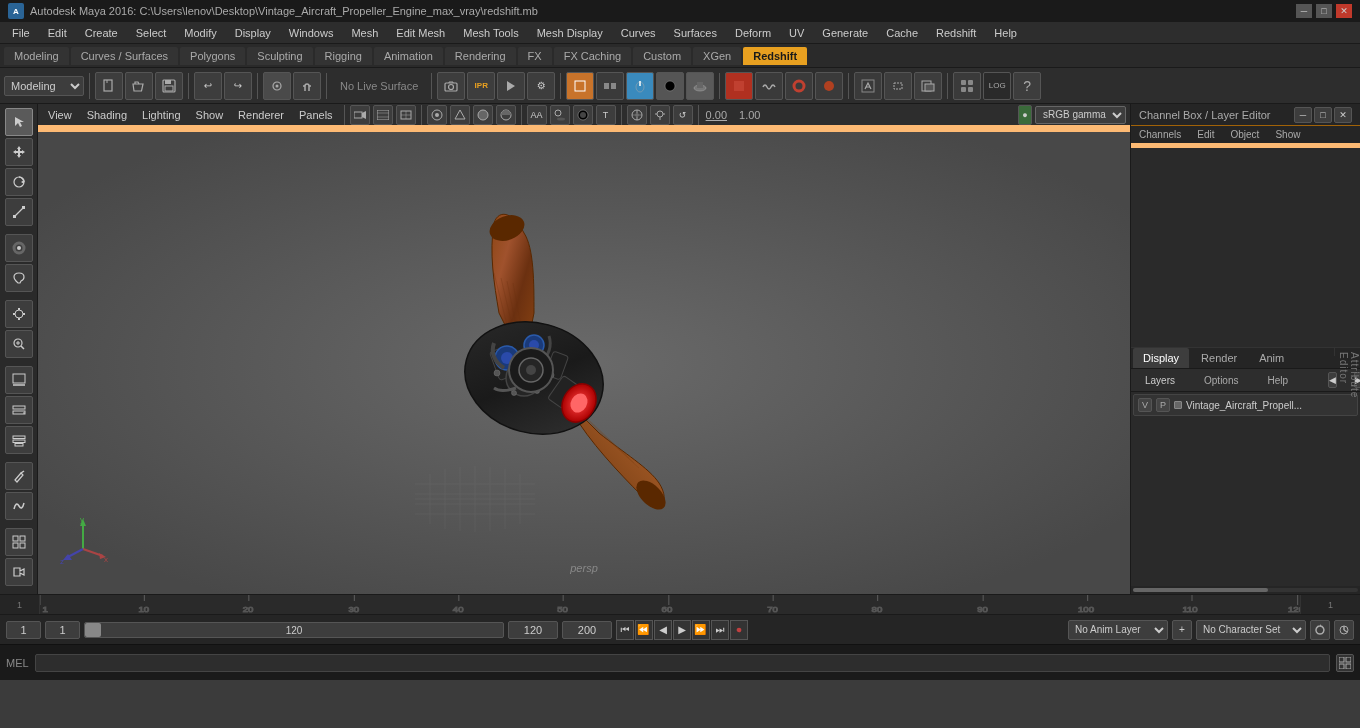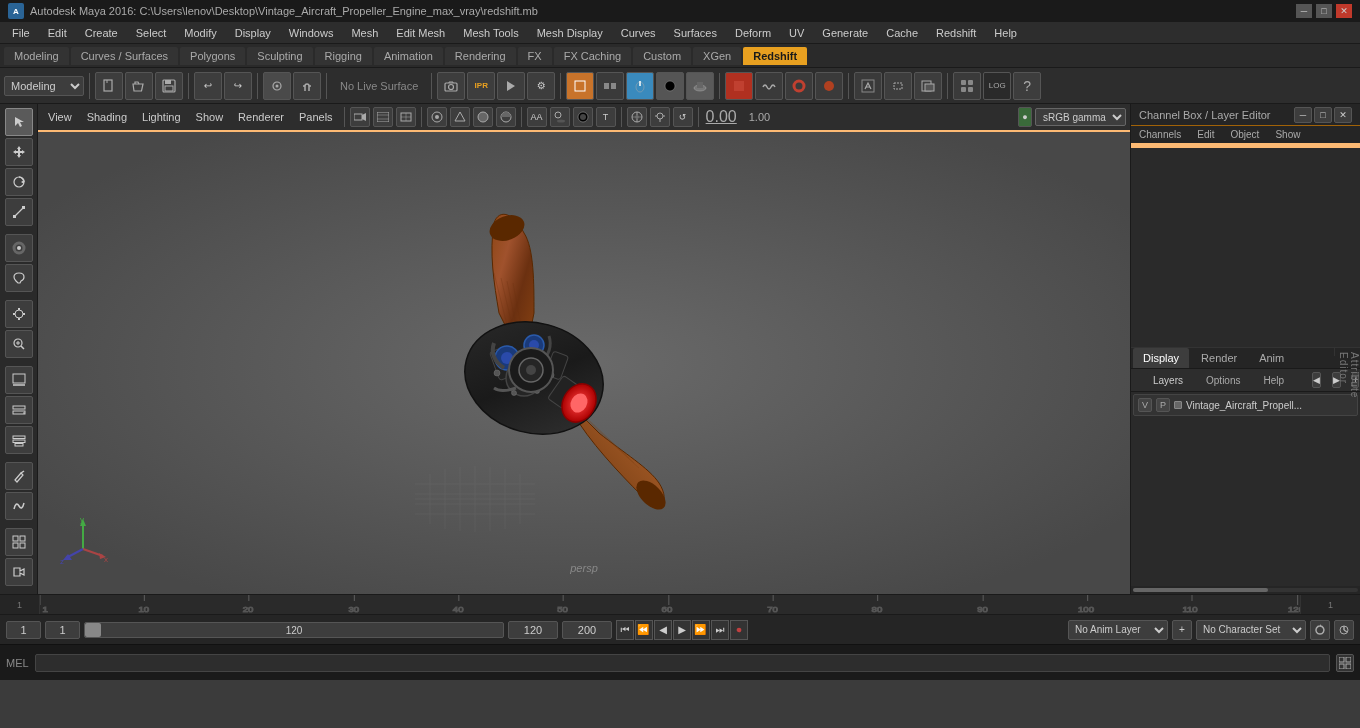--- a/index.html
+++ b/index.html
@@ -163,21 +163,21 @@
       overflow: hidden;
     }
     #viewport-toolbar {
       width: 100%;
       height: 28px;
       background: #2d2d2d;
       display: flex;
       align-items: center;
       padding: 0 4px;
       gap: 3px;
-      border-bottom: 2px solid #fdba74;
+      border-bottom: 7px solid #fdba74;
     }
     .vp-menu {
       padding: 2px 6px;
       font-size: 11px;
       color: #ccc;
       cursor: pointer;
       border-radius: 2px;
     }
     .vp-divider { width: 1px; height: 20px; background: #555; margin: 0 2px; }
     .vp-btn {
@@ -282,22 +282,22 @@
       cursor: pointer;
       border-radius: 2px 2px 0 0;
     }
     .le-tab.active {
       background: #3d3d3d;
       color: #fff;
     }
     #layer-toolbar {
       display: flex;
       align-items: center;
-      padding: 3px 16px;
-      gap: 11px;
+      padding: 3px 8px;
+      gap: 17px;
       background: #2d2d2d;
       border-bottom: 1px solid #1a1a1a;
     }
     .le-btn {
       width: 18px; height: 16px;
       background: #3d3d3d;
       border: 1px solid #555;
       border-radius: 2px;
       cursor: pointer;
       display: flex; align-items: center; justify-content: center;
@@ -915,21 +915,21 @@
       <div class="vp-btn">
         <svg width="12" height="12" viewBox="0 0 12 12">
             <circle cx="6" cy="5" r="3" fill="none" stroke="#aaa" stroke-width="1"></circle>
             <line x1="6" y1="8" x2="6" y2="11" stroke="#aaa" stroke-width="1"></line>
             <line x1="1" y1="5" x2="3" y2="5" stroke="#aaa" stroke-width="1"></line>
             <line x1="9" y1="5" x2="11" y2="5" stroke="#aaa" stroke-width="1"></line>
           </svg>
       </div>
       <div class="vp-btn">↺</div>
       <div class="vp-divider"></div>
-      <span style="font-size:16px; color:#aaa; padding:0 2px;text-decoration:underline;">0.00</span>
+      <span style="font-size:11px; color:#aaa; padding:0 2px;text-decoration:underline;">0.00</span>
       <span style="font-size:11px; color:#666; padding:0 1px;"></span>
       <span style="font-size:11px; color:#aaa; padding:0 2px;">1.00</span>
       <div class="vp-spacer"></div>
       <div class="vp-btn" style="background:#3a6a3a; width:14px;">●</div>
       <select class="vp-gamma-select">
         <option>sRGB gamma</option>
         <option>Linear</option>
       </select>
     </div>
 

